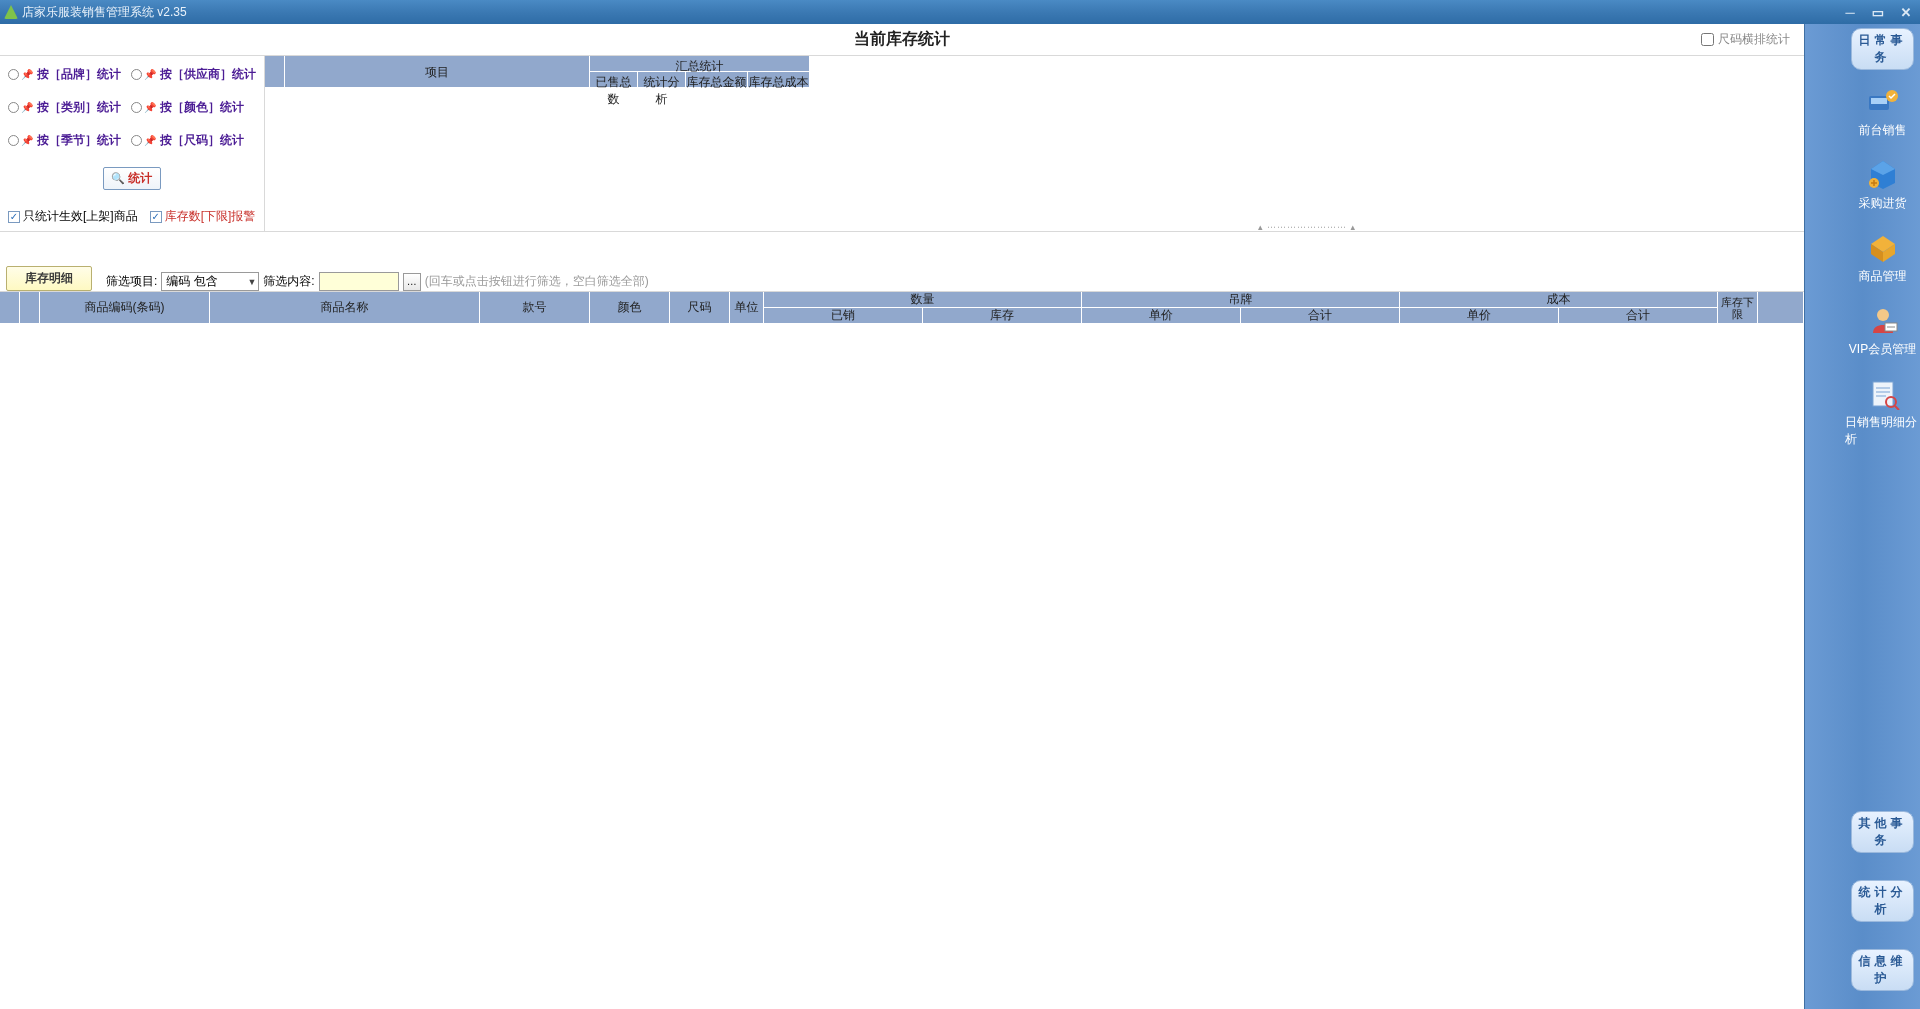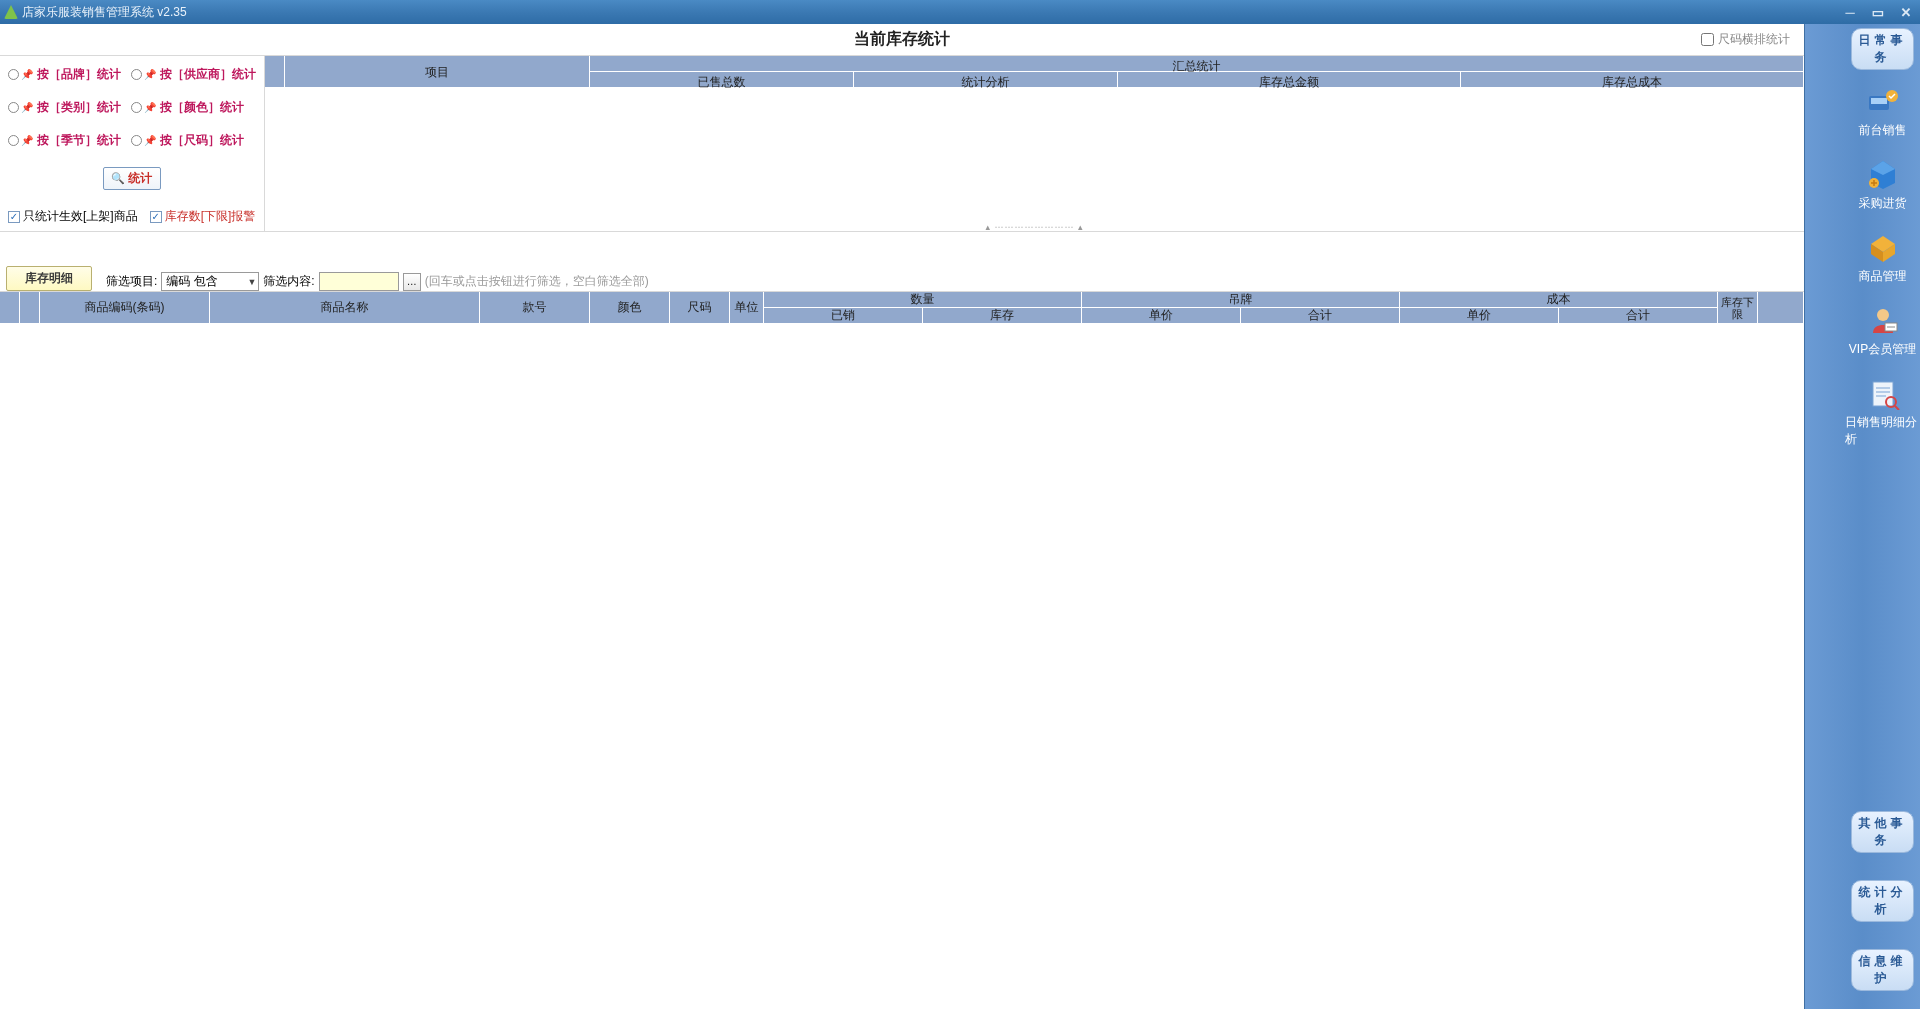--- a/index.html
+++ b/index.html
@@ -43,37 +43,37 @@
 .filter-panel {
   width: 265px; border-right: 1px solid #d9d9d9; padding: 10px 8px 6px 8px;
   display: flex; flex-direction: column; gap: 4px;
 }
 .filter-grid {
   display: grid; grid-template-columns: 1fr 1fr; row-gap: 16px; column-gap: 6px;
 }
 .filter-item { display: flex; align-items: center; gap: 3px; white-space: nowrap; }
 .radio { width: 11px; height: 11px; border: 1px solid #888; border-radius: 50%; background: #fff; flex-shrink:0; }
 .pin-icon { width: 12px; height: 12px; display: inline-flex; align-items:center; justify-content:center; color:#555; font-size:10px; }
-.filter-item-label { font-weight: bold; color: #be185d; }
+.filter-item-label { font-weight: bold; color: #4c1d95; }
 
 .stats-btn-row { display: flex; justify-content: center; margin-top: 14px; }
 .stats-btn {
   border: 1px solid #7a9ac0; background: linear-gradient(#fff,#eef3f9);
   padding: 2px 8px; display: flex; align-items: center; gap: 3px; cursor: pointer;
   color: #c8302a; font-weight: bold; border-radius: 2px;
 }
 .stats-btn .mag { color:#2a6db8; font-weight:normal; font-size:11px; }
 
 .check-row { display: flex; gap: 12px; margin-top: 14px; align-items: center; }
 .check-row label { display: flex; align-items: center; gap: 3px; cursor: pointer; }
 .chk { width:12px; height:12px; border:1px solid #7a9ac0; background:#fff; display:inline-flex; align-items:center; justify-content:center; font-size:10px; color:#2a6db8; line-height:1; }
 .warn-text { color: #c8302a; }
 
 
-.summary-table { flex: 1; display: flex; flex-direction: column; }
+.summary-table { flex: 1; display: flex; flex-direction: row; }
 .summary-head { display: flex; flex-direction: column; }
 .sh-row { display: flex; }
 .sh-cell {
   background: #91a8cc; border: 1px solid #fff; border-left:none; border-top:none;
   text-align: center; padding: 2px 0; color: #222; font-size: 12px;
 }
 .sh-corner { width: 20px; background:#91a8cc; border:1px solid #fff; border-left:none; border-top:none; }
 .summary-body { flex:1; background:#fff; position:relative; }
 .splitter-handle {
   position:absolute; bottom:-1px; left:50%; transform:translateX(-50%);

